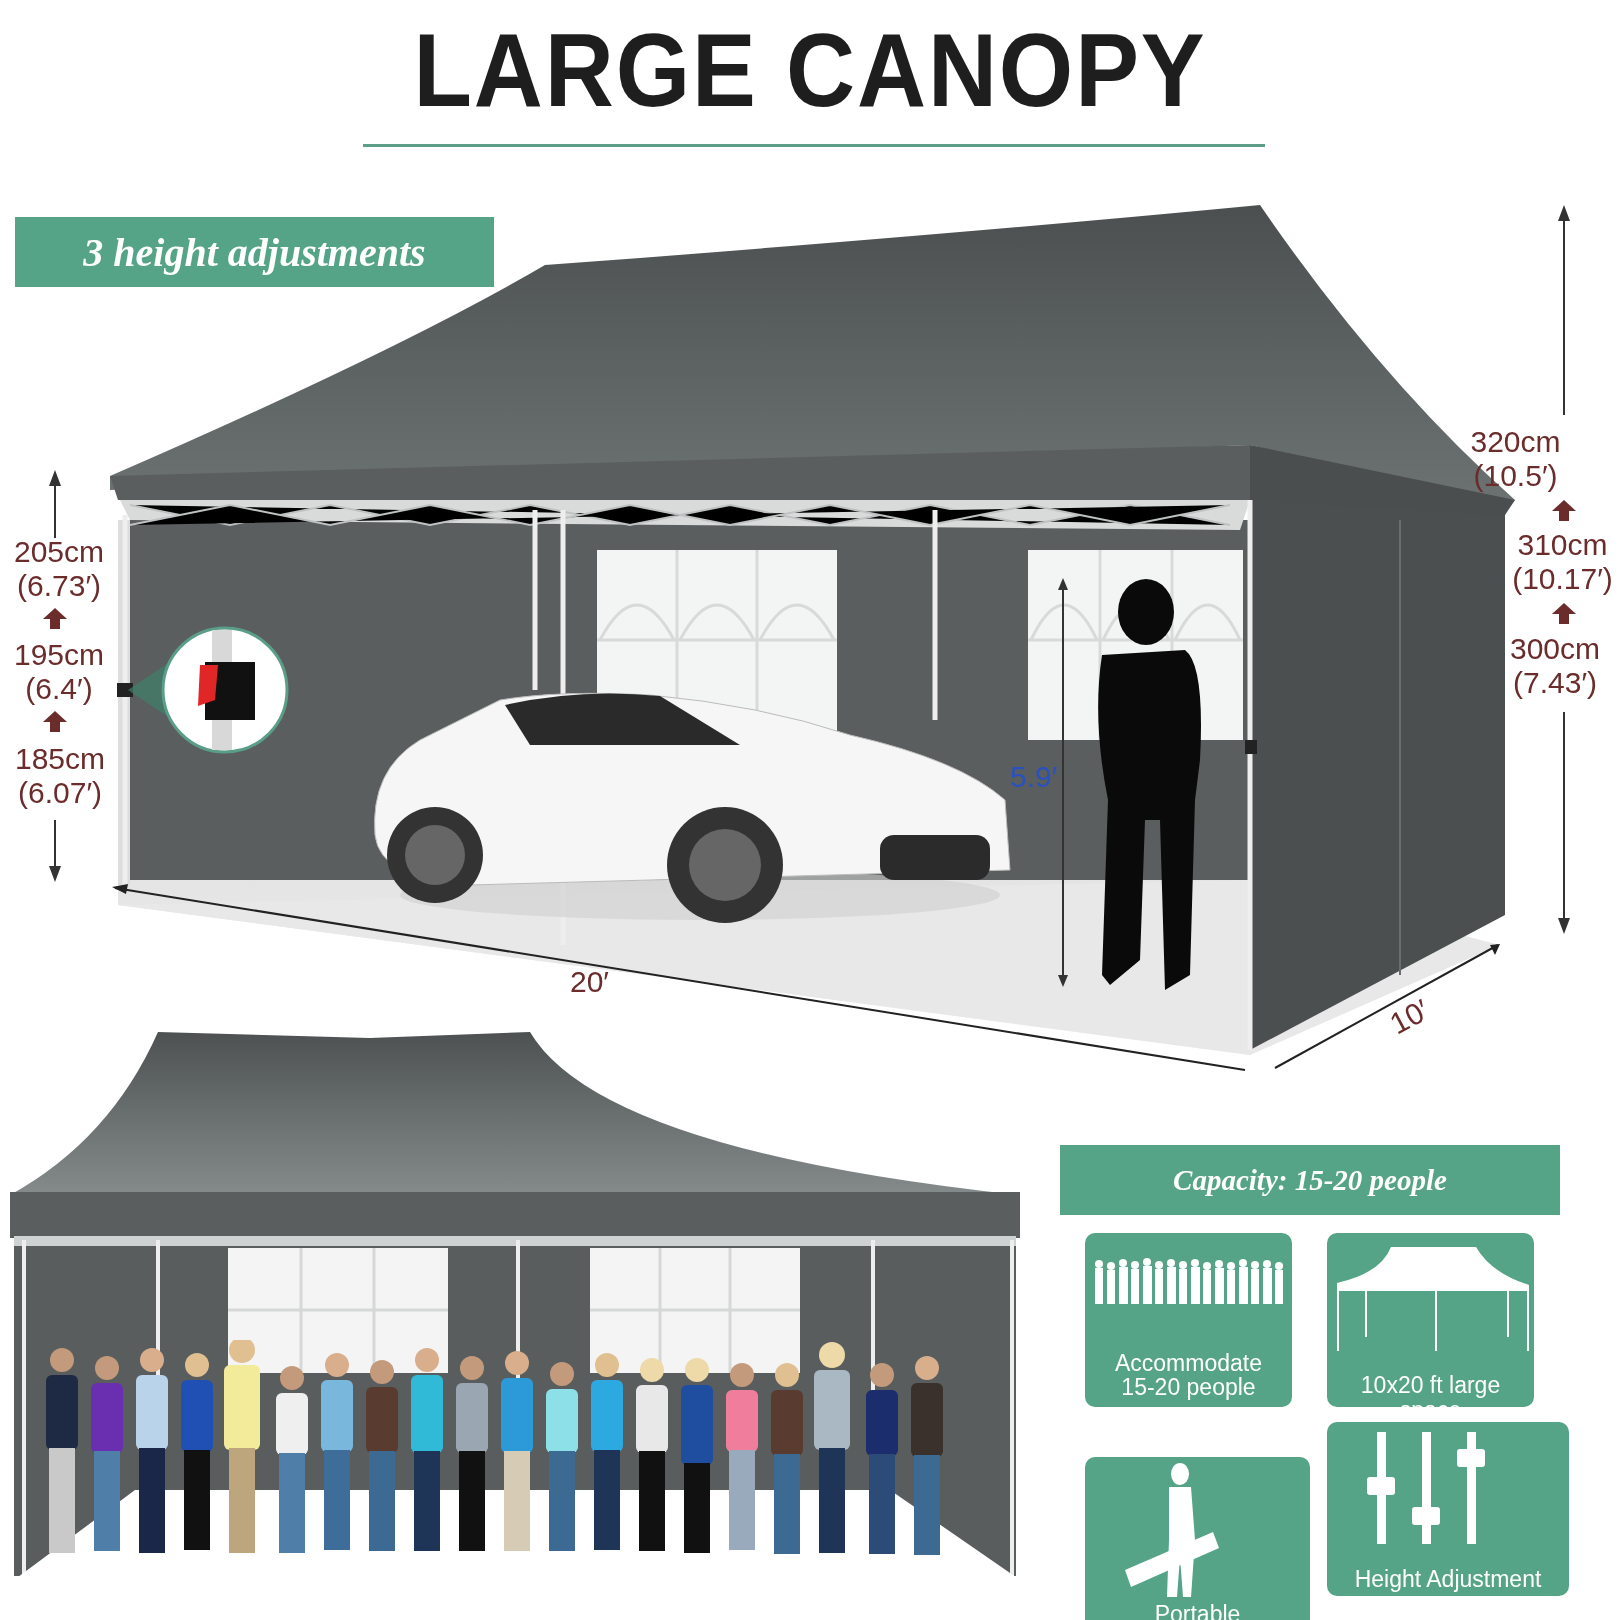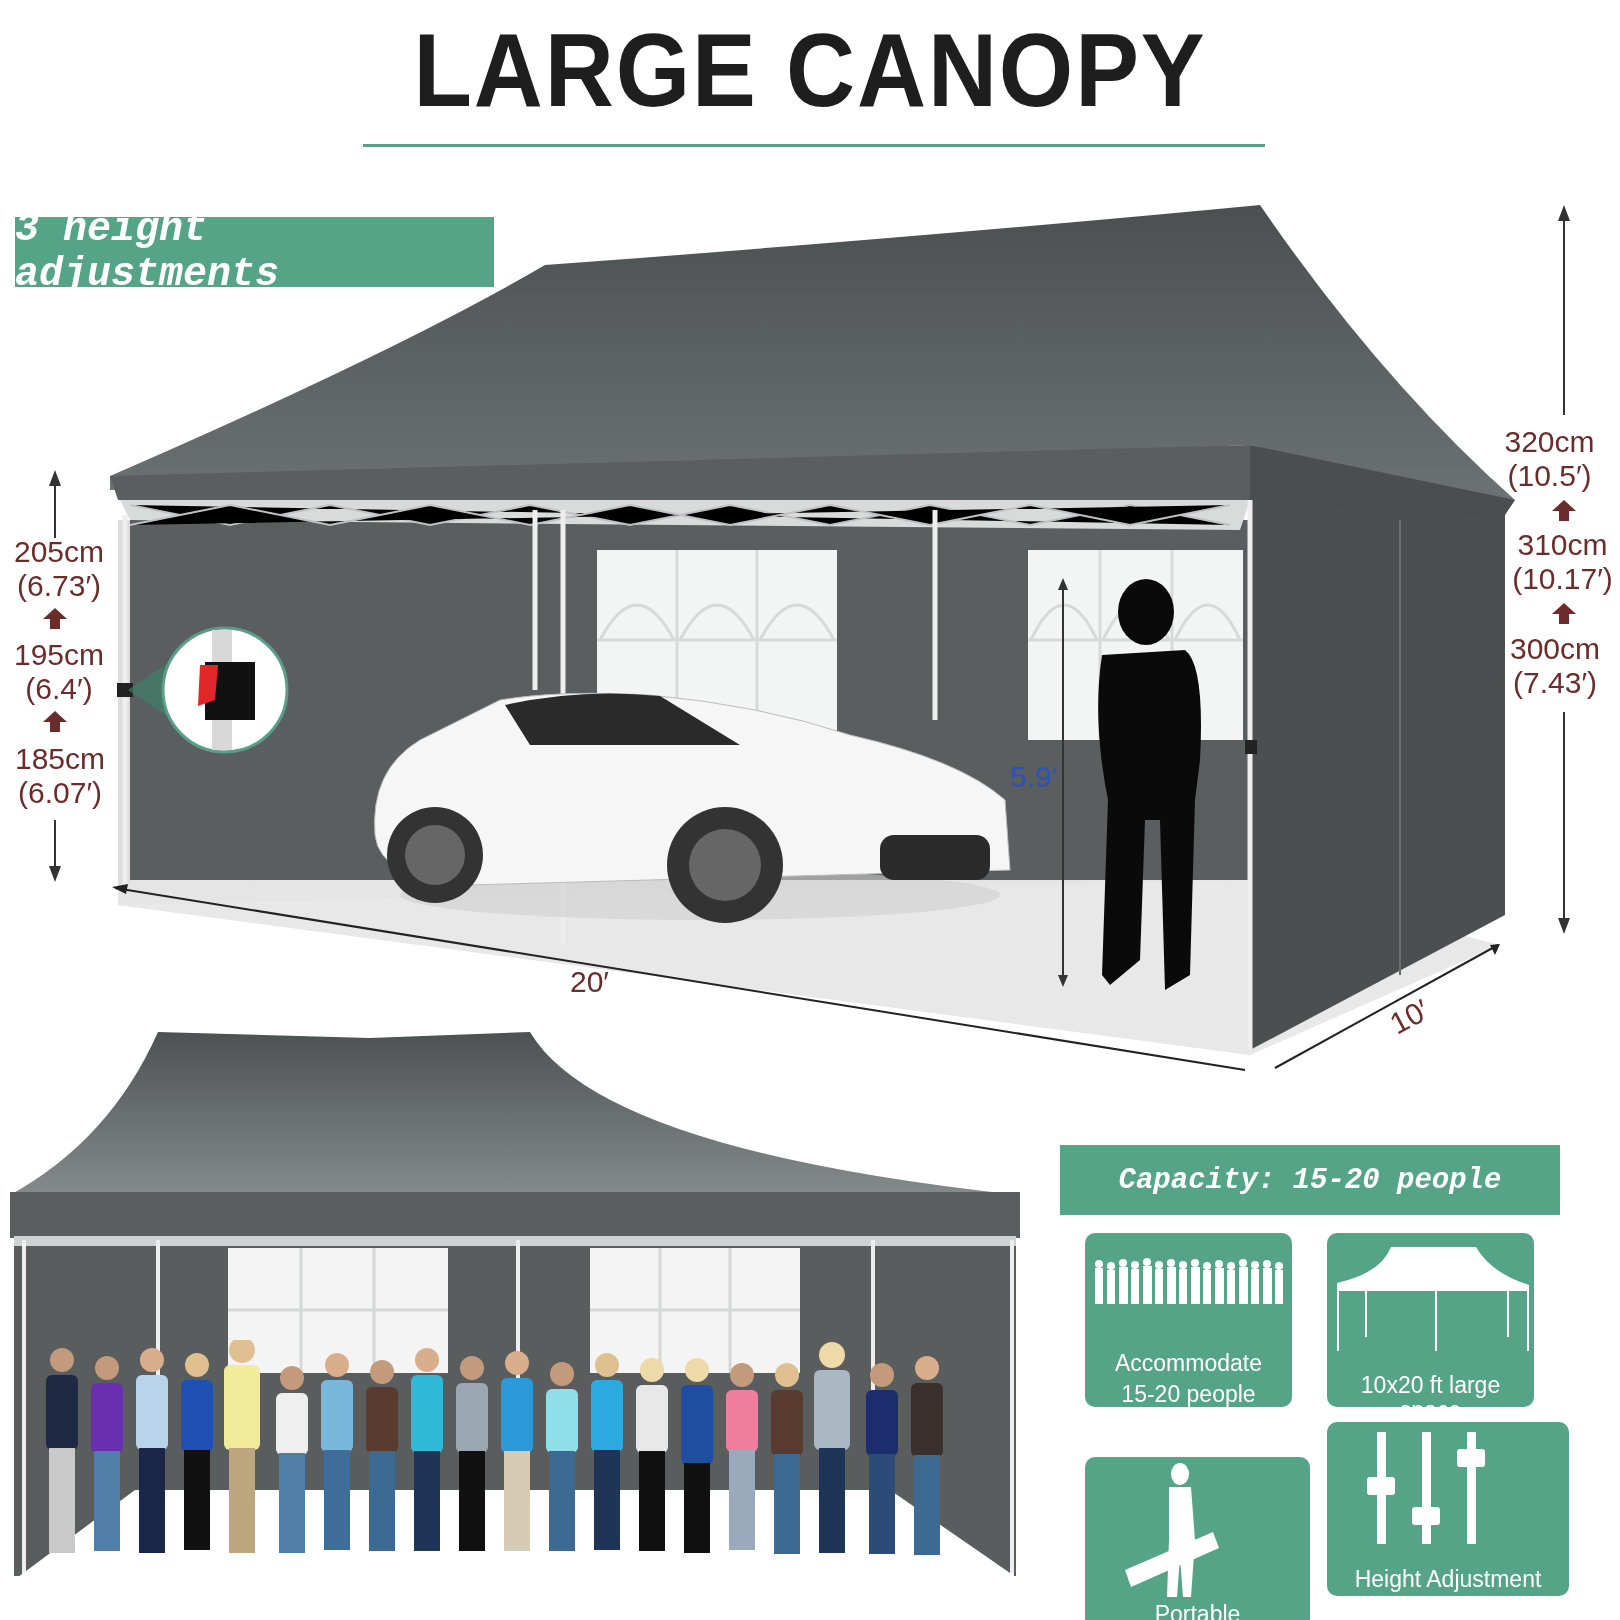--- a/index.html
+++ b/index.html
@@ -4,21 +4,21 @@
 <style>
   html, body { margin:0; padding:0; background:#ffffff; }
   body { width:1620px; height:1620px; position:relative; overflow:hidden; font-family:"Liberation Sans", sans-serif; }
   .abs { position:absolute; }
 
   
   .title { left:0; top:18px; width:1620px; text-align:center; font-family:"Liberation Sans", sans-serif; font-weight:700; font-size:104px; letter-spacing:2px; color:#1e1e1e; transform:scaleX(0.92); transform-origin:center; line-height:1; }
   .title-rule { left:363px; top:144px; width:902px; height:3px; background:#5e9e89; }
 
   
-  .green-banner { background:#56a488; color:#fff; font-weight:700; font-style:italic; font-family:Liberation Mono, monospace; display:flex; align-items:center; justify-content:center; }
+  .green-banner { background:#56a488; color:#fff; font-weight:700; font-style:italic; font-family:Liberation Serif, serif; display:flex; align-items:center; justify-content:center; }
   .banner-height { left:15px; top:217px; width:479px; height:70px; font-size:40px; }
   .banner-capacity { left:1060px; top:1145px; width:500px; height:70px; font-size:29px; }
 
   
   .meas { color:#6b2c2c; font-size:30px; text-align:center; line-height:34px; font-family:"Liberation Sans", sans-serif; }
   .up-arrow { width:0; height:0; border-left:12px solid transparent; border-right:12px solid transparent; border-bottom:11px solid #6b2c2c; }
   .up-arrow-stem { width:10px; height:10px; background:#6b2c2c; }
   .vline { width:2px; background:#333; }
   .arrow-up-tip { width:0; height:0; border-left:6px solid transparent; border-right:6px solid transparent; border-bottom:16px solid #333; }
   .arrow-down-tip { width:0; height:0; border-left:6px solid transparent; border-right:6px solid transparent; border-top:16px solid #333; }
@@ -144,21 +144,21 @@
 <div class="abs up-arrow-stem" style="left:50px;top:722px;"></div>
 <div class="abs meas" style="left:0;top:742px;width:120px;">
   <div>185cm</div>
   <div>(6.07′)</div>
 </div>
 <div class="abs vline" style="left:54px;top:820px;height:50px;"></div>
 <div class="abs arrow-down-tip" style="left:49px;top:866px;"></div>
 
 <div class="abs vline" style="left:1563px;top:215px;height:200px;"></div>
 <div class="abs arrow-up-tip" style="left:1558px;top:205px;"></div>
-<div class="abs meas" style="left:1492px;top:425px;width:115px;">
+<div class="abs meas" style="left:1458px;top:425px;width:115px;">
   <div>320cm</div>
   <div>(10.5′)</div>
 </div>
 <div class="abs up-arrow" style="left:1552px;top:500px;"></div>
 <div class="abs up-arrow-stem" style="left:1559px;top:511px;"></div>
 <div class="abs meas" style="left:1505px;top:528px;width:115px;">
   <div>310cm</div>
   <div>(10.17′)</div>
 </div>
 <div class="abs up-arrow" style="left:1552px;top:603px;"></div>
@@ -346,21 +346,21 @@
         <rect x="148" y="9" width="9" height="37"></rect>
       <circle cx="164" cy="7" r="4"></circle>
         <rect x="160" y="11" width="8" height="35"></rect>
       <circle cx="176" cy="6" r="4"></circle>
         <rect x="172" y="10" width="9" height="36"></rect>
       <circle cx="188" cy="8" r="4"></circle>
         <rect x="184" y="12" width="8" height="34"></rect>
     </g>
   </svg>
   <div class="tile-label" style="top:118px;">Accommodate</div>
-  <div class="tile-label" style="top:149px;">15-20 people</div>
+  <div class="tile-label" style="top:142px;">15-20 people</div>
 </div>
 
 <div class="abs tile" style="left:1327px;top:1233px;width:207px;height:174px;">
   <svg class="abs" style="left:4px;top:10px" width="200" height="110">
     <path d="M6,40 Q50,30 60,4 L145,4 Q160,30 198,42 L198,48 L6,48 Z" fill="#ffffff"></path>
     <g stroke="#ffffff" stroke-width="2">
       <line x1="7" y1="48" x2="7" y2="108"></line>
         <line x1="35" y1="48" x2="35" y2="94"></line>
       <line x1="105" y1="48" x2="105" y2="108"></line>
         <line x1="177" y1="48" x2="177" y2="94"></line>

